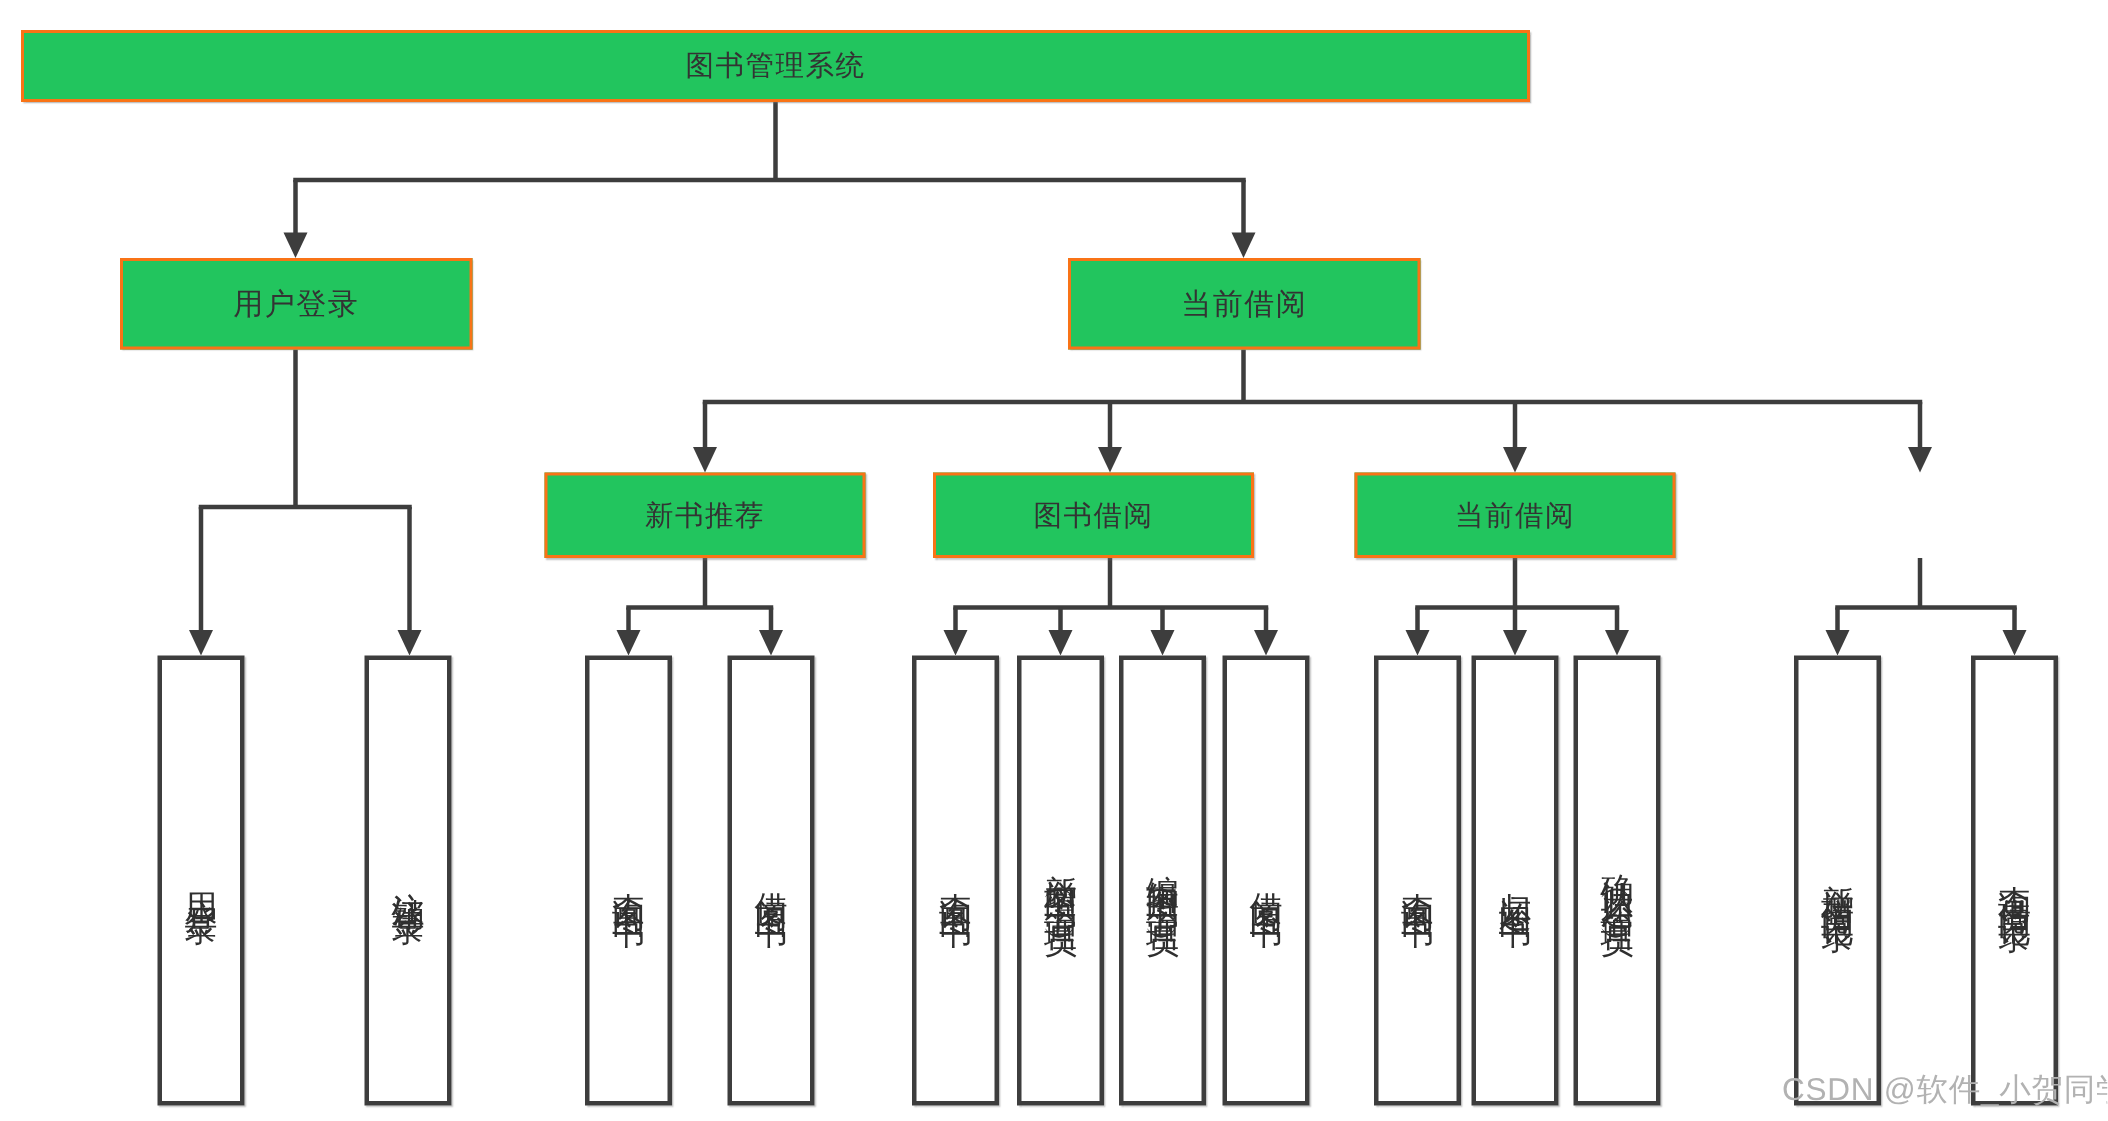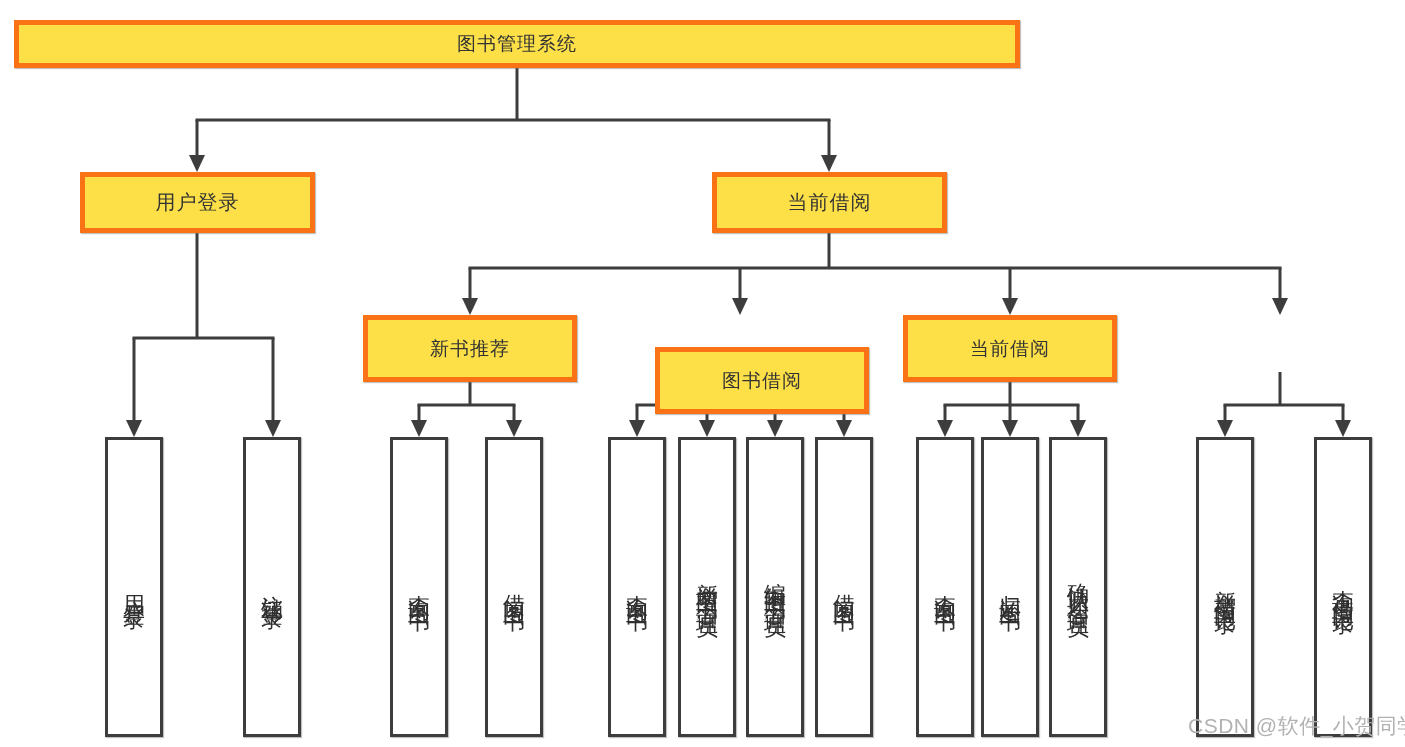--- a/index.html
+++ b/index.html
@@ -17,44 +17,44 @@
   }
   svg.connectors {
     position: absolute;
     left: 0; top: 0;
     width: 1405px;
     height: 747px;
   }
   .node {
     position: absolute;
     box-sizing: border-box;
-    background: #fde047;
-    border: 5px solid #f97316;
+    background: #22c55e;
+    border: 2px solid #f97316;
     box-shadow: 1px 1px 1px rgba(120,120,120,0.45);
     display: flex;
     align-items: center;
     justify-content: center;
     color: #333333;
   }
   .node-root {
     left: 14px; top: 20px; width: 1006px; height: 48px;
     font-size: 19px; letter-spacing: 1px;
   }
   .node-l2 {
     height: 61px; top: 172px;
     font-size: 20px; letter-spacing: 1px;
   }
   .n-login   { left: 80px;  width: 235px; }
   .n-mgmt    { left: 712px; width: 235px; }
   .node-l3 {
-    height: 67px; top: 315px; width: 214px;
+    height: 57px; top: 315px; width: 214px;
     font-size: 19px; letter-spacing: 1px;
   }
   .n-recommend { left: 363px; }
-  .n-borrow    { left: 655px; margin-top: 32px; }
+  .n-borrow    { left: 622px; }
   .n-current   { left: 903px; }
   .n-records   { left: 1173px; }
   .leaf {
     position: absolute;
     top: 437px;
     width: 58px;
     height: 300px;
     box-sizing: border-box;
     background: #ffffff;
     border: 3px solid #3d3d3d;

